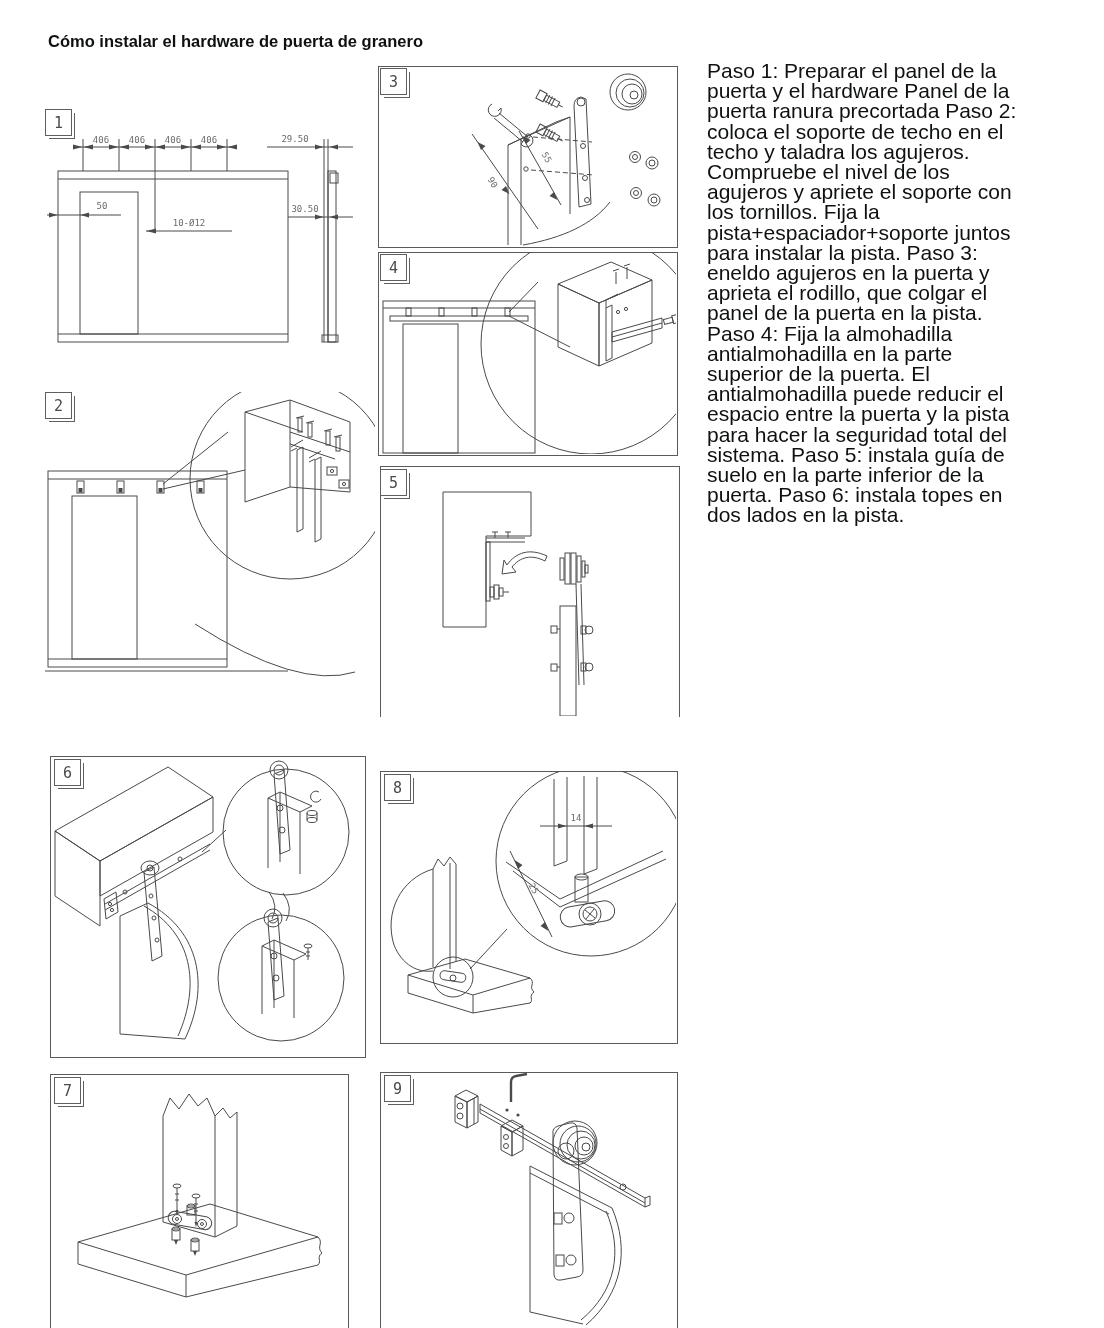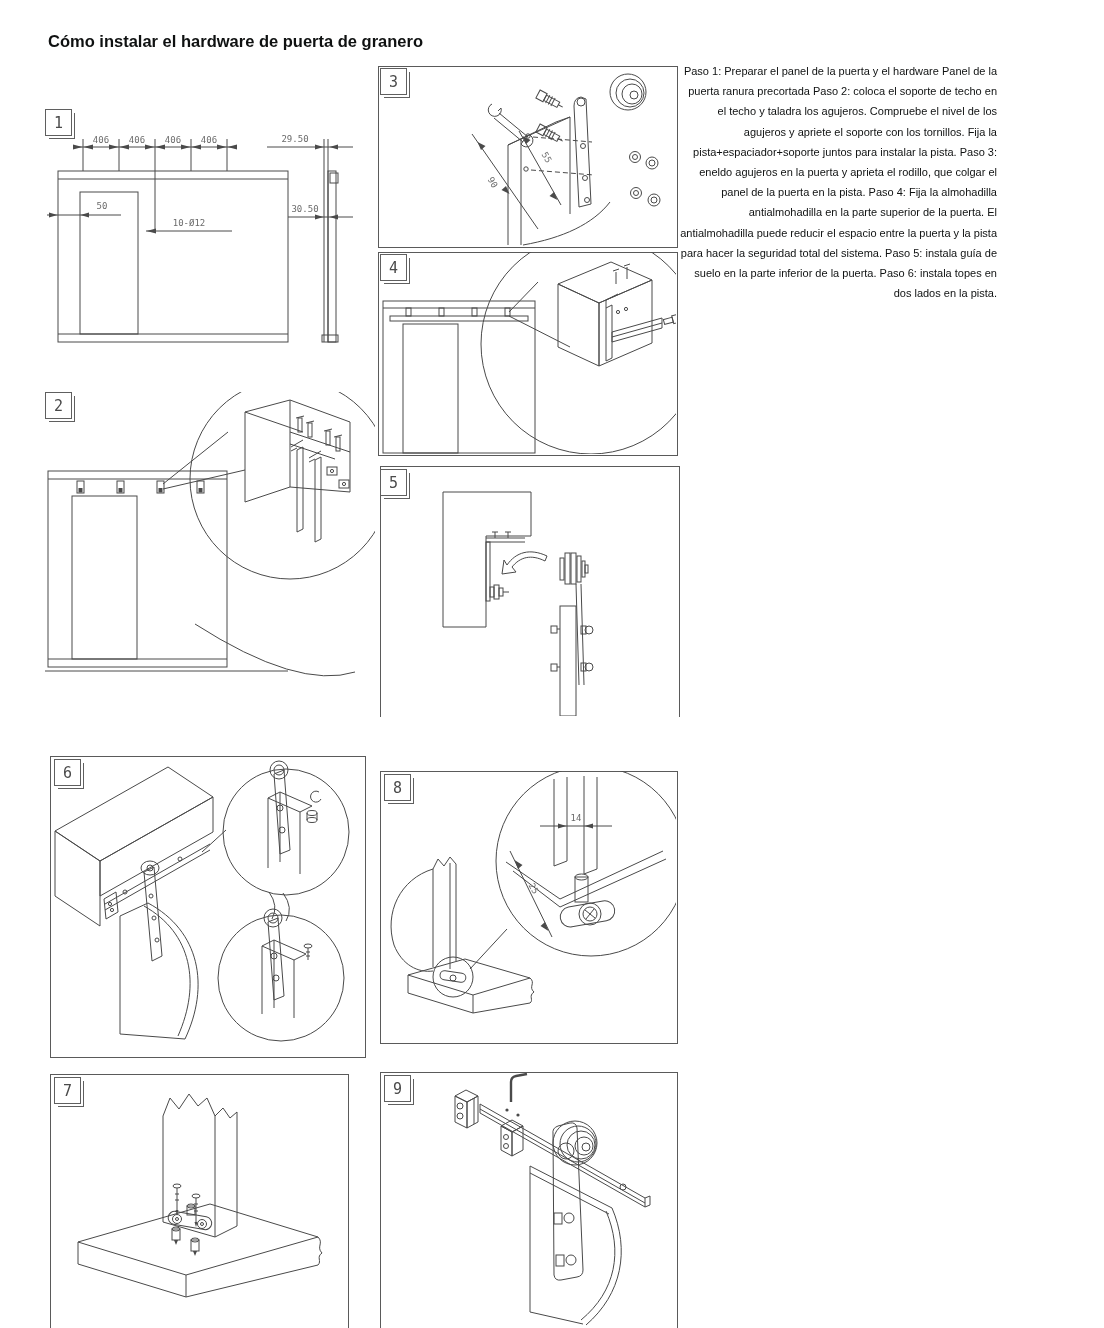--- a/index.html
+++ b/index.html
@@ -1,20 +1,20 @@
 <!DOCTYPE html>
 <html><head>
 <meta charset="utf-8">
 <style>
   html,body{margin:0;padding:0;background:#fff;}
   #page{position:relative;width:1104px;height:1328px;background:#fff;overflow:hidden;
         font-family:"Liberation Sans",sans-serif;color:#0f1111;margin-top:24px;}
   .title{position:absolute;left:48px;top:8px;font-size:16.5px;font-weight:bold;color:#0f1111;}
-  .instructions{position:absolute;left:679px;top:37px;width:318px;font-size:11px;line-height:20.2px;
-        color:#0f1111;white-space:pre-line;text-align:right;}
+  .instructions{position:absolute;left:707px;top:37px;width:318px;font-size:21px;line-height:20.2px;
+        color:#0f1111;white-space:pre-line;}
   .frame{position:absolute;border:1px solid #5a5a5a;background:#fff;}
   .frame.no-bottom{border-bottom:none;}
   .nb{position:absolute;width:25px;height:25px;border:1.4px solid #5f5f5f;background:#fff;color:#4a4a4a;
       font-family:"DejaVu Sans Mono",monospace;font-size:15px;display:flex;align-items:center;
       justify-content:center;z-index:4;}
   .nb::after{content:"";position:absolute;top:3px;left:3px;width:100%;height:100%;
       border-right:1px solid #5f5f5f;border-bottom:1px solid #5f5f5f;pointer-events:none;}
   svg.art{position:absolute;z-index:1;}
   svg.art line,svg.art path,svg.art rect,svg.art circle,svg.art ellipse,svg.art polygon,svg.art polyline{
       stroke:#4a4a4a;fill:none;stroke-width:1;}

